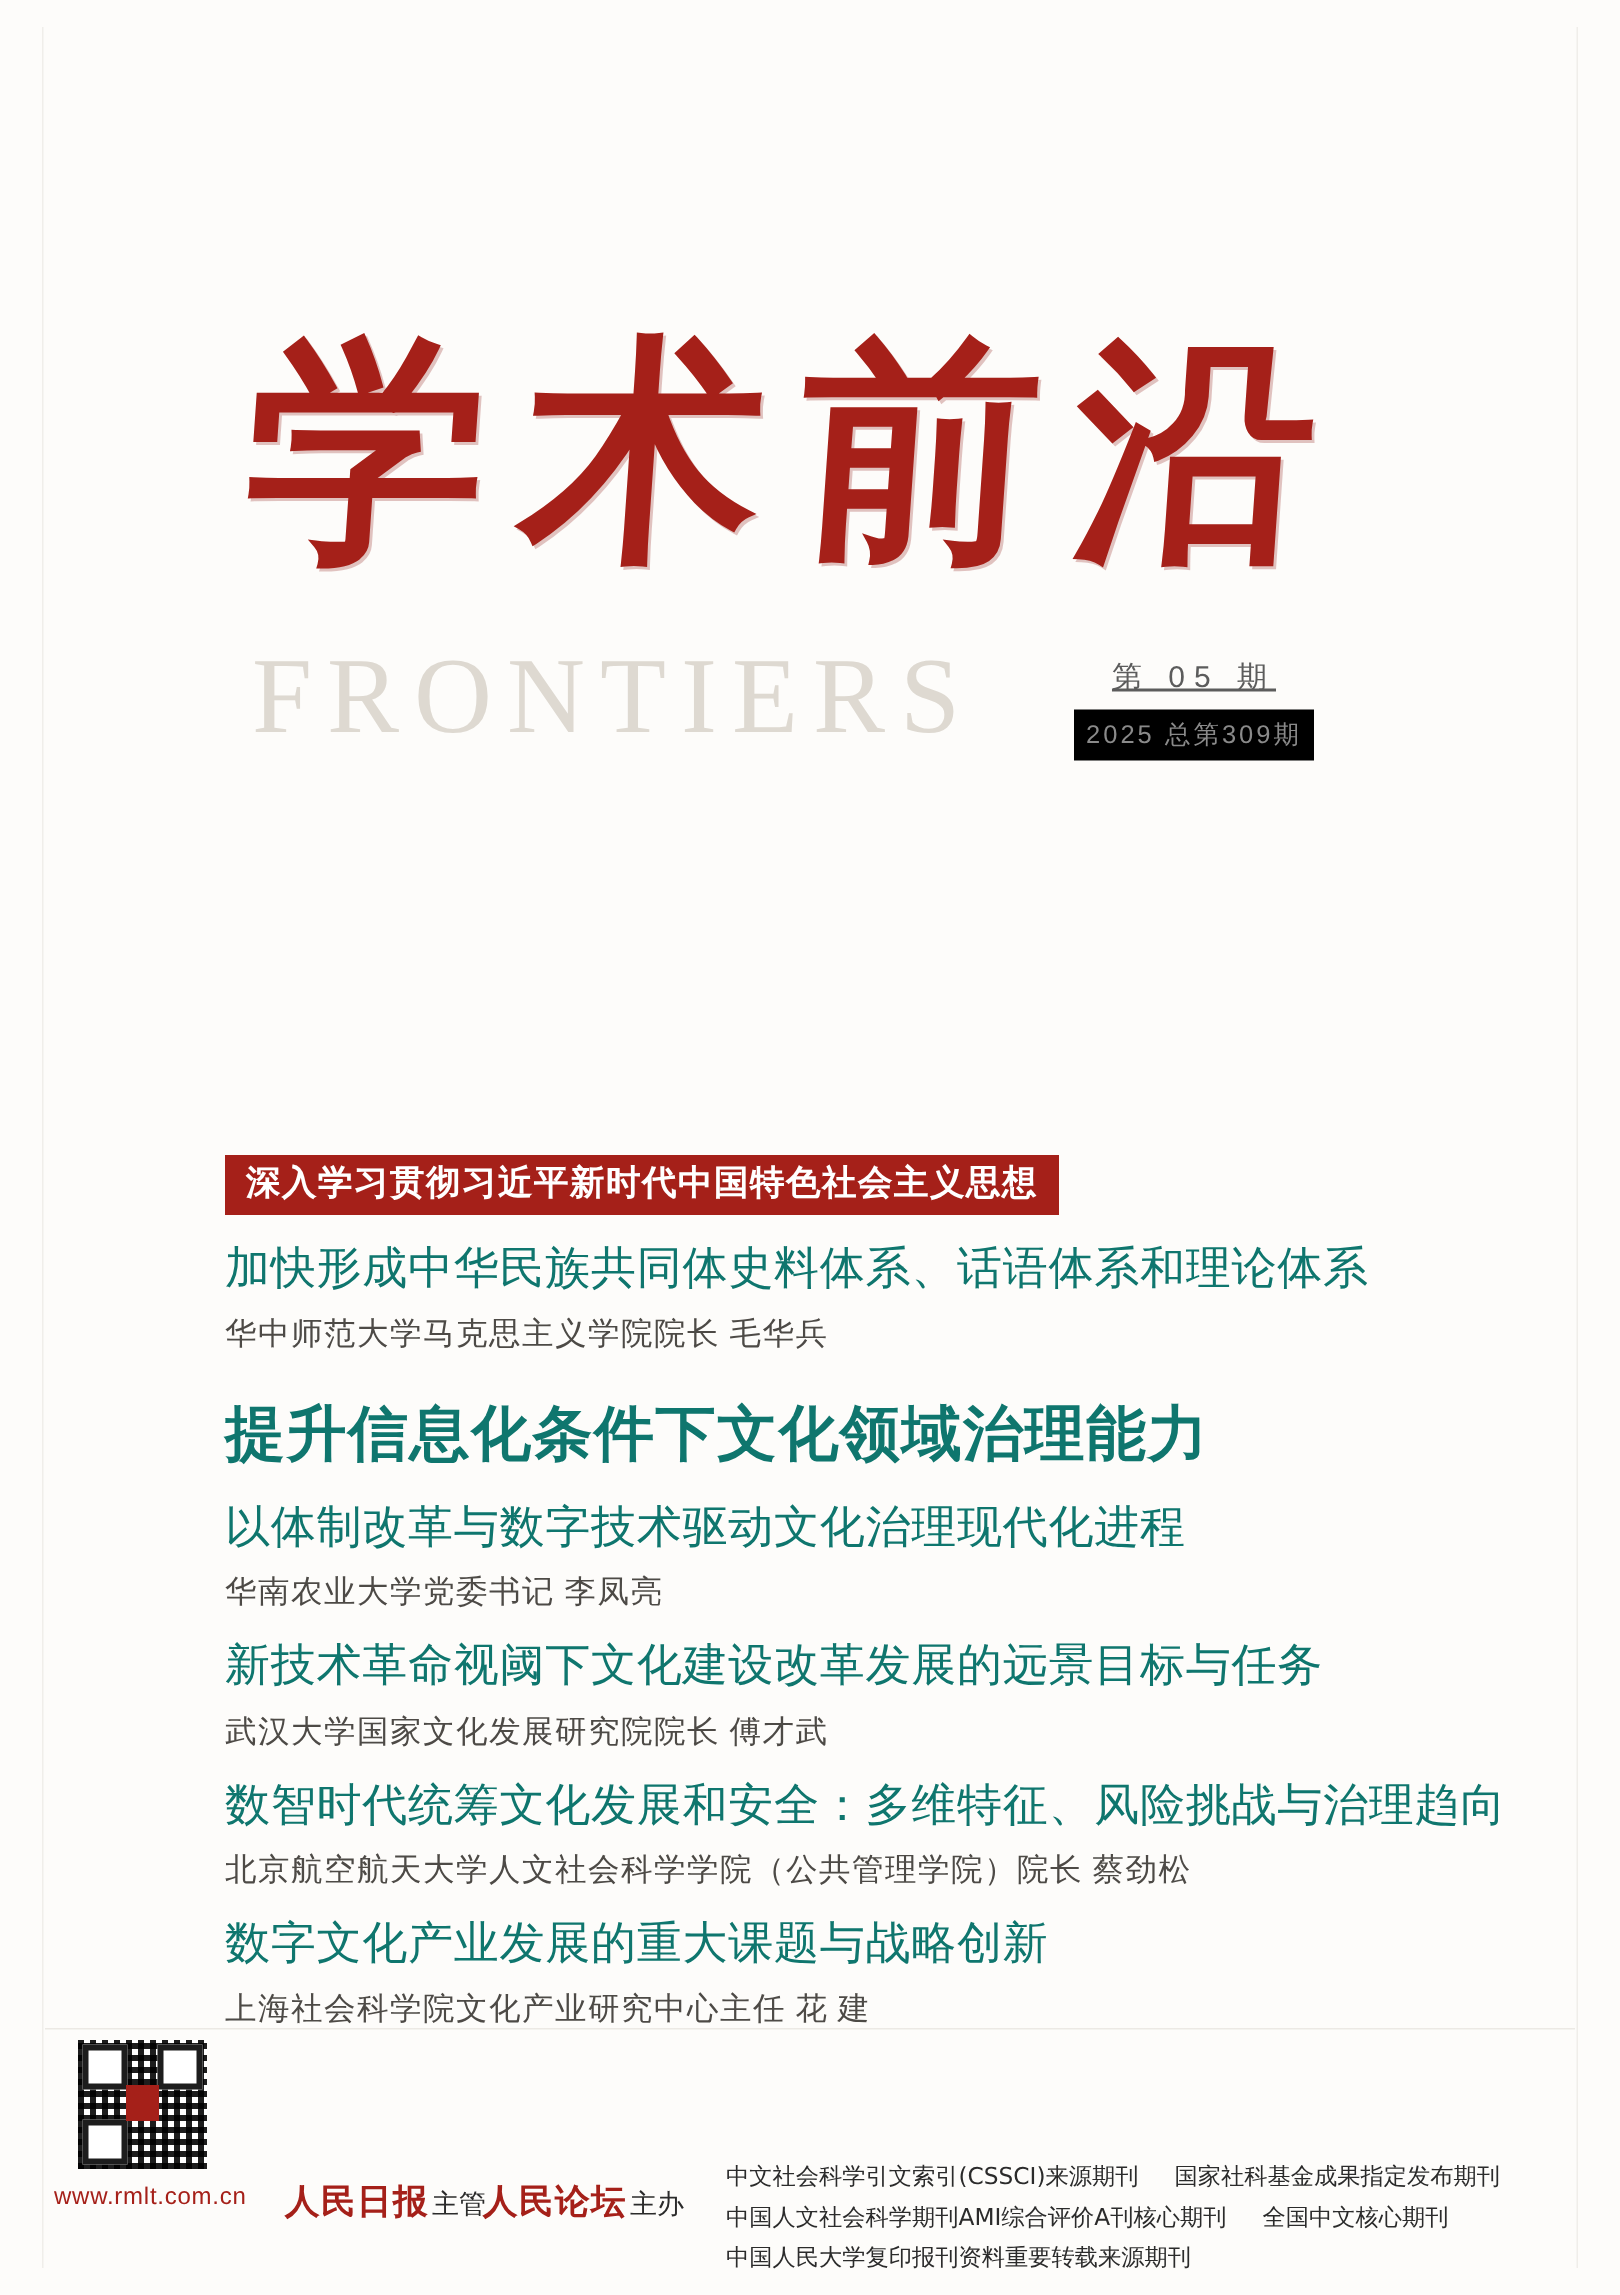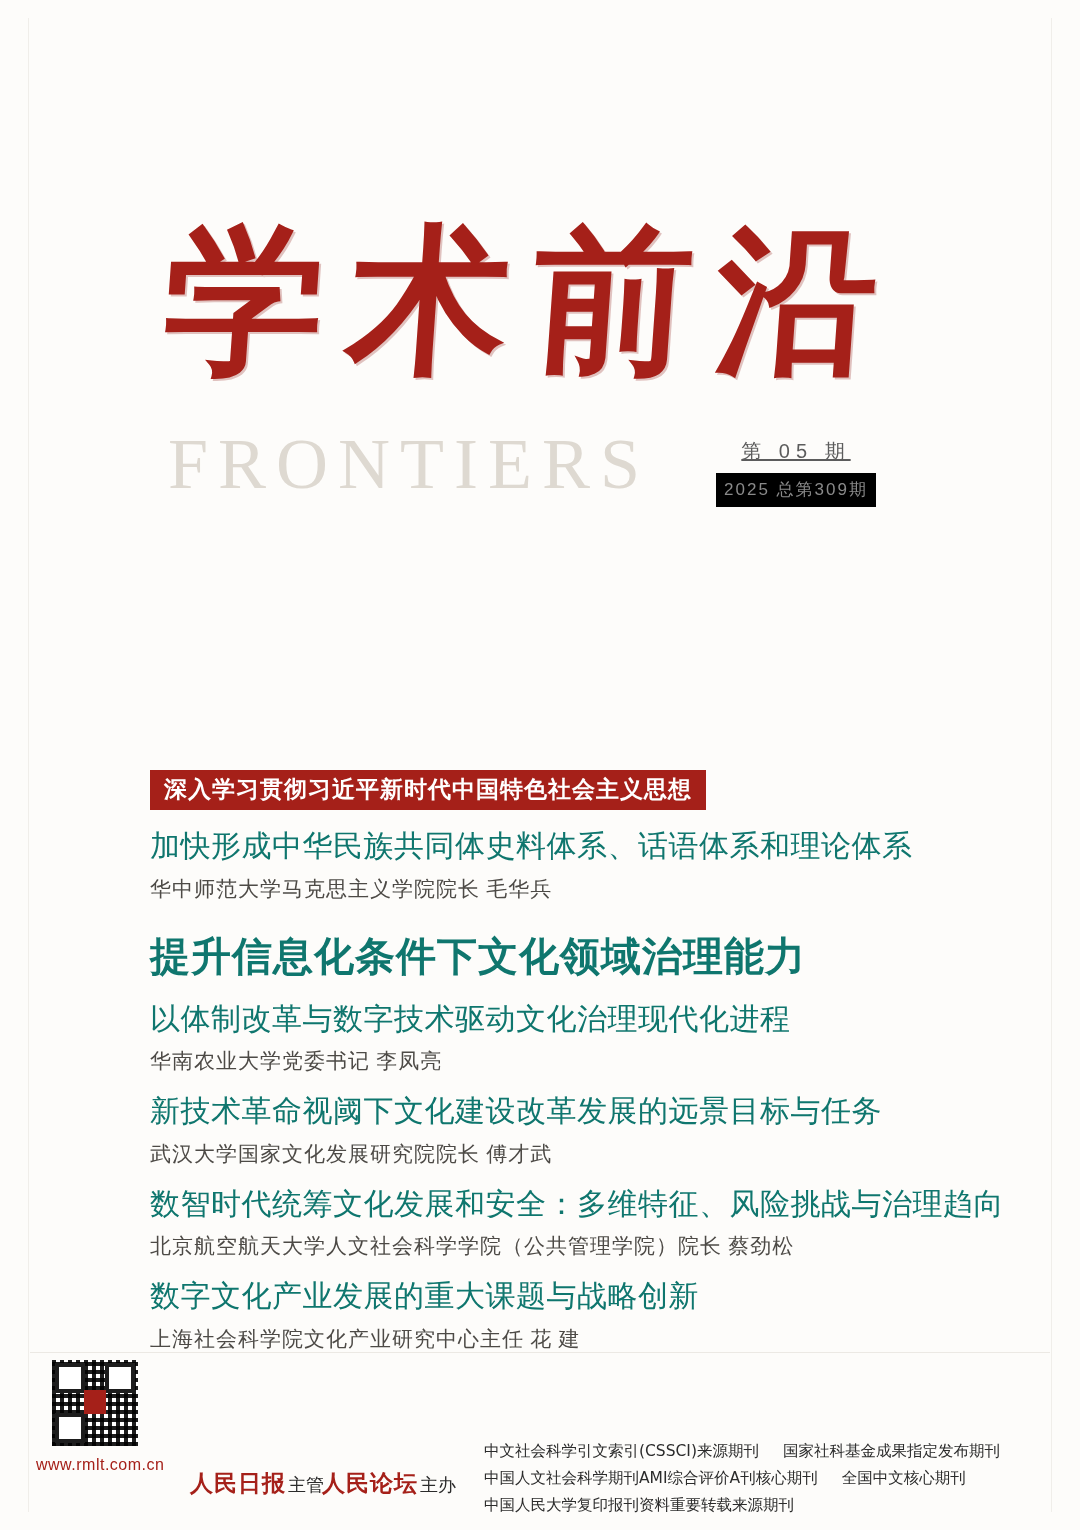--- a/index.html
+++ b/index.html
@@ -185,21 +185,21 @@
     left: 36px;
     top: 96px;
     font-family: "Liberation Sans", sans-serif;
     font-size: 16px;
     color: #a52019;
     letter-spacing: 0.5px;
     white-space: nowrap;
   }
   .org {
     position: absolute;
-    top: 108px;
+    top: 92px;
     font-size: 19px;
     white-space: nowrap;
     font-family: "DejaVu Sans", sans-serif;
     text-align: right;
   }
   .org .mark {
     color: #a52019;
     font-weight: 700;
     font-family: "DejaVu Serif", serif;
     font-size: 23px;

